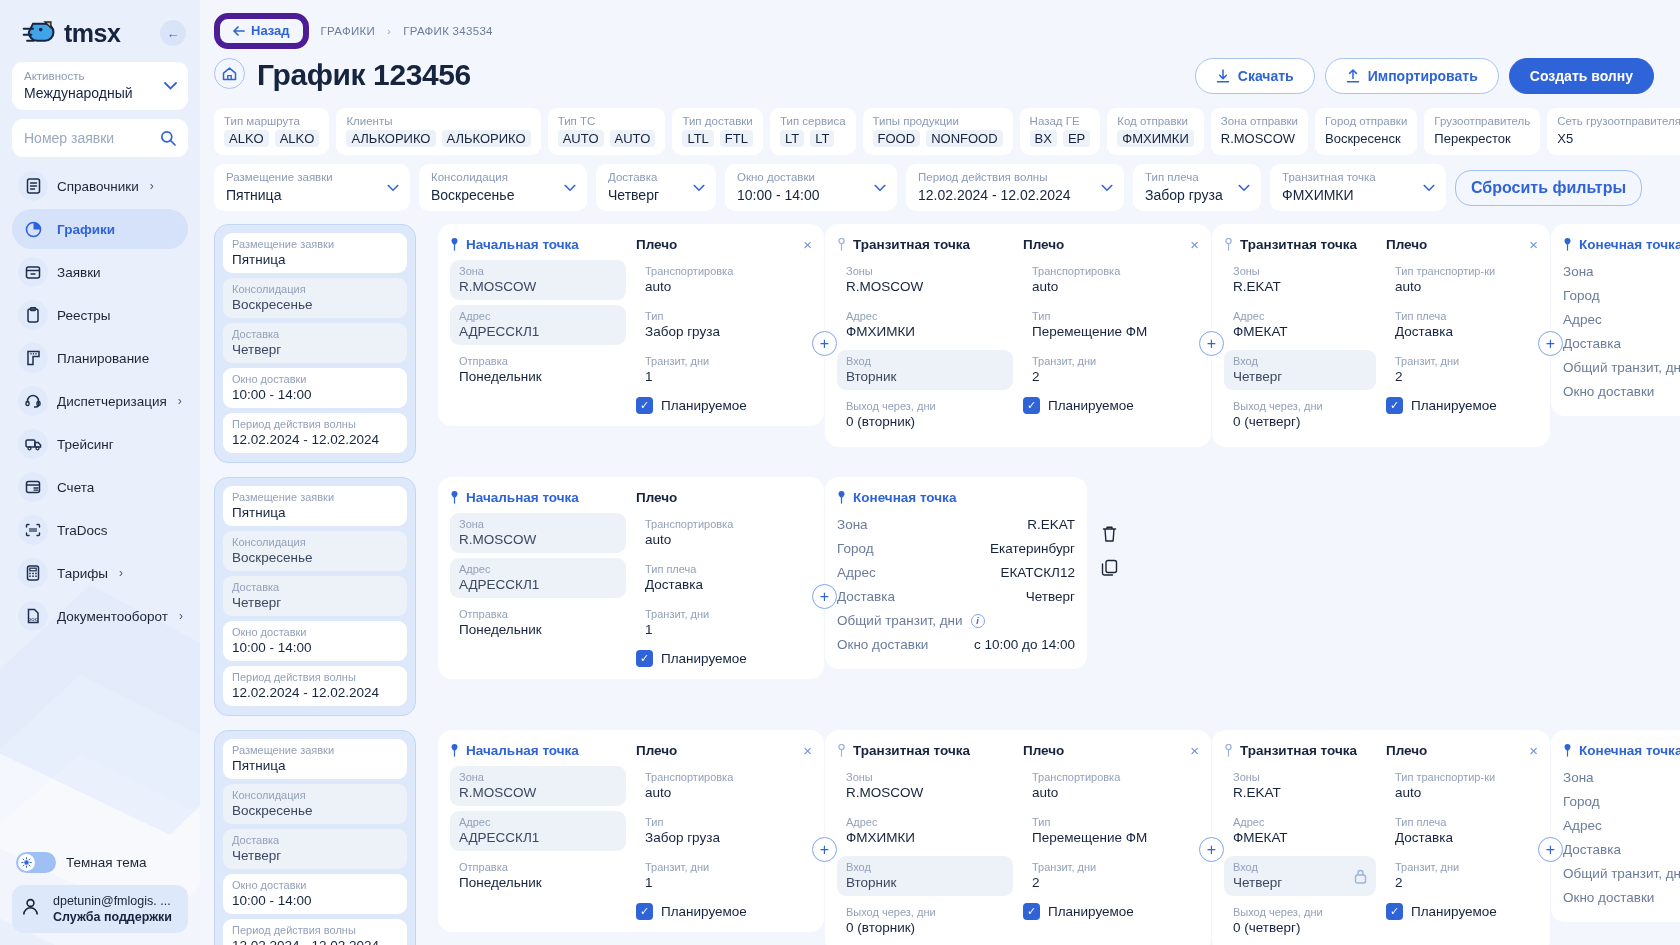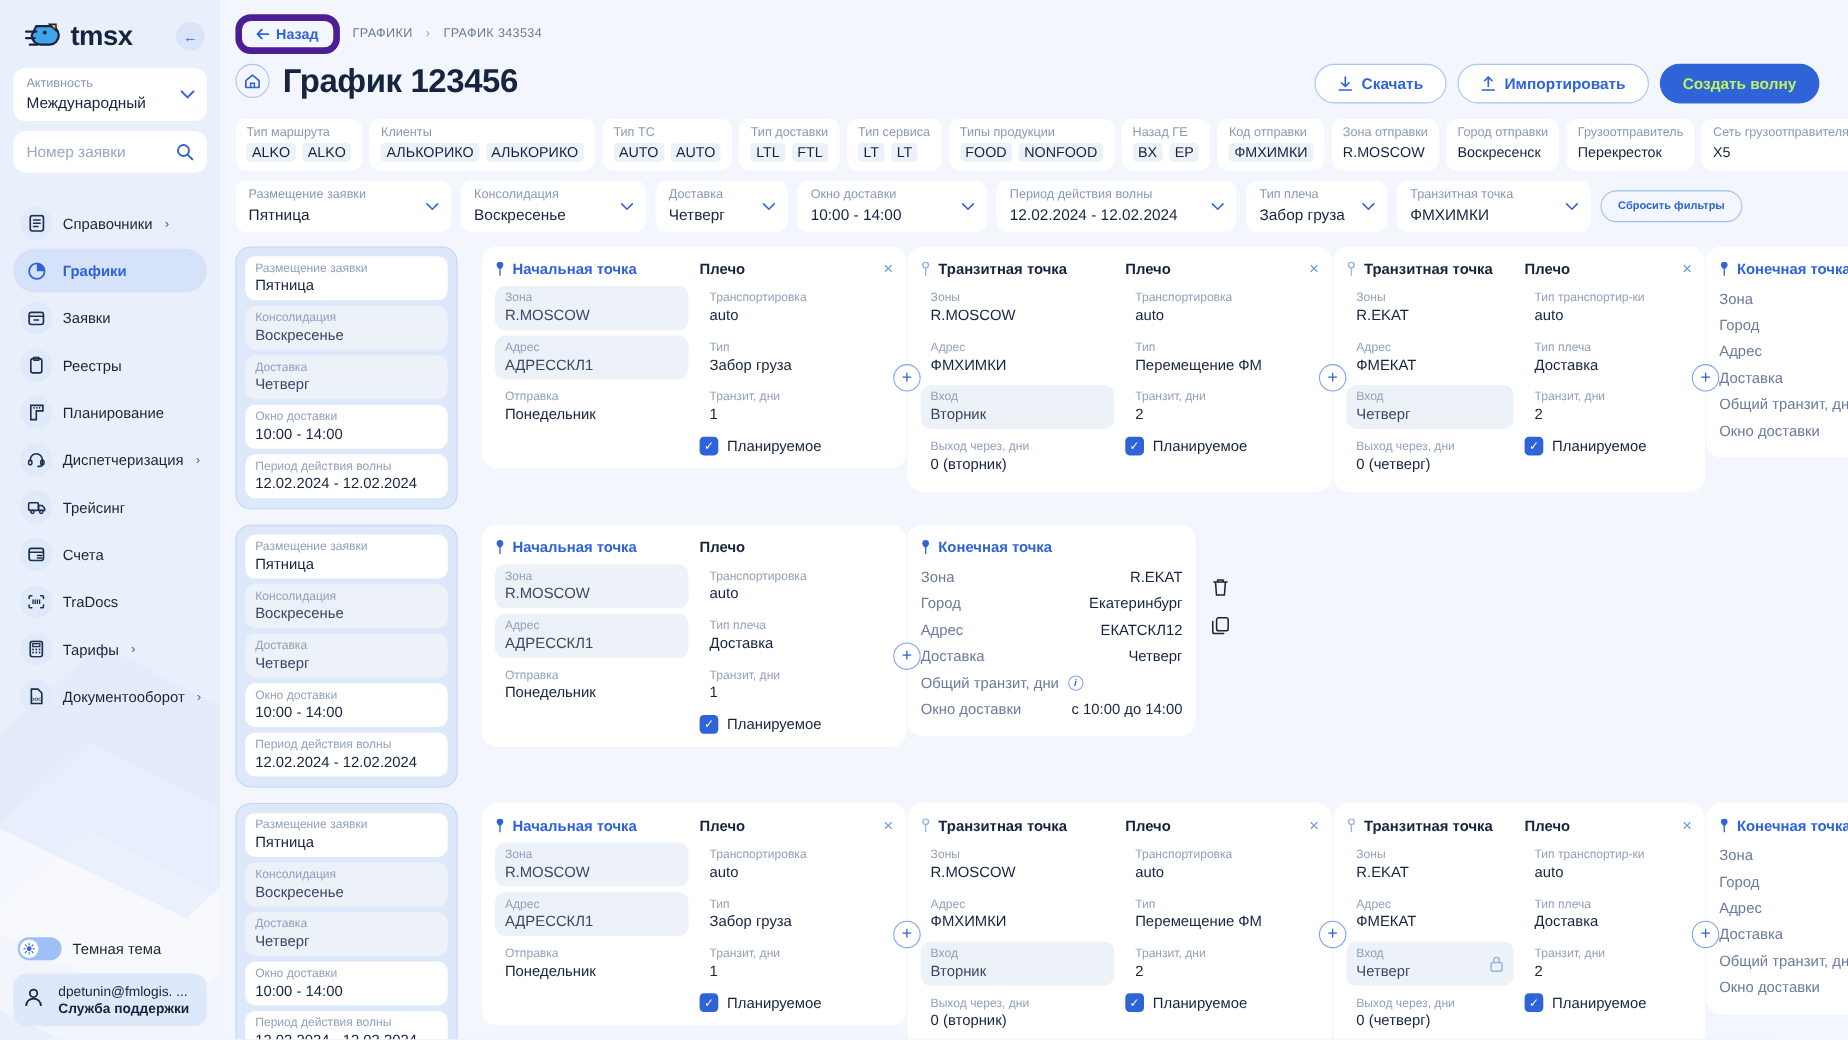--- a/index.html
+++ b/index.html
@@ -31,21 +31,21 @@
     color: #3565d8; font-size: 13px; margin-left: auto; margin-right: 2px; cursor: pointer;
   }
   .field-box {
     background: #fff; border-radius: 11px; padding: 7px 12px 8px; margin-bottom: 9px;
     position: relative; min-height: 46px;
   }
   .field-label { font-size: 11.5px; color: #8b9ab5; line-height: 15px; }
   .field-value { font-size: 14px; color: #16243f; line-height: 18px; font-weight: 500; }
   .chev { position: absolute; right: 11px; top: 50%; transform: translateY(-50%); color: #3565d8; }
   .search-box {
-    background: #fff; border-radius: 11px; height: 38px; margin-bottom: 26px;
+    background: #fff; border-radius: 11px; height: 38px; margin-bottom: 9px;
     display: flex; align-items: center; padding: 16px 12px; position: relative;
   }
   .search-box input {
     border: 0; outline: 0; font-size: 14px; width: 100%; background: transparent;
     font-family: inherit; color: #16243f;
   }
   .search-box input::placeholder { color: #9aa8c0; }
   .nav { margin-top: 9px; }
   .nav-item {
     display: flex; align-items: center; gap: 9px; padding: 5px 10px 5px 6px;
@@ -101,21 +101,21 @@
     display: flex; align-items: center; justify-content: center; color: #2f63d8;
     margin-right: 12px; flex: 0 0 31px; cursor: pointer;
   }
   .page-title { font-size: 30px; font-weight: 700; color: #16243f; letter-spacing: -.4px; }
   .title-actions { margin-left: auto; display: flex; gap: 10px; padding-right: 26px; }
   .btn {
     border-radius: 19px; font-size: 14px; font-weight: 600; padding: 9px 20px;
     cursor: pointer; font-family: inherit; display: flex; align-items: center; gap: 8px;
   }
   .btn-outline { border: 1px solid #a9c3f3; background: #fff; color: #2f63d8; }
-  .btn-primary { border: 1px solid #2f63d8; background: #2f63d8; color: #bef264; }
+  .btn-primary { border: 1px solid #2f63d8; background: #2f63d8; color: #ffffff; }
 
   
   .chips-row { display: flex; gap: 7px; overflow: hidden; padding-right: 0; }
   .chip {
     background: #fff; border-radius: 9px; padding: 6px 10px 8px; min-height: 44px;
     white-space: nowrap; flex: 0 0 auto;
   }
   .chip-label { font-size: 11.5px; color: #8b9ab5; line-height: 14px; margin-bottom: 2px; }
   .chip-vals { display: flex; gap: 6px; }
   .chip-val {
@@ -125,21 +125,21 @@
 
   
   .filters-row { display: flex; gap: 9px; margin-top: 9px; align-items: center; overflow: hidden; }
   .filter {
     background: #fff; border-radius: 10px; padding: 6px 30px 7px 12px; position: relative;
     min-height: 44px; flex: 0 0 auto; cursor: pointer;
   }
   .filter .field-label { margin-bottom: 1px; }
   .reset-btn {
     border: 1px solid #9fc0f5; border-radius: 16px; background: #f3f6fd; color: #2f63d8;
-    font-size: 10px; font-weight: 600; padding: 8px 15px; cursor: pointer; font-family: inherit;
+    font-size: 16px; font-weight: 600; padding: 8px 15px; cursor: pointer; font-family: inherit;
     flex: 0 0 auto; white-space: nowrap;
   }
 
   
   .rows { margin-top: 13px; }
   .route-row { display: flex; align-items: flex-start; gap: 0; margin-bottom: 14px; }
 
   .card {
     background: #fff; border-radius: 14px; padding: 11px 12px 12px;
     flex: 0 0 auto; position: relative;

